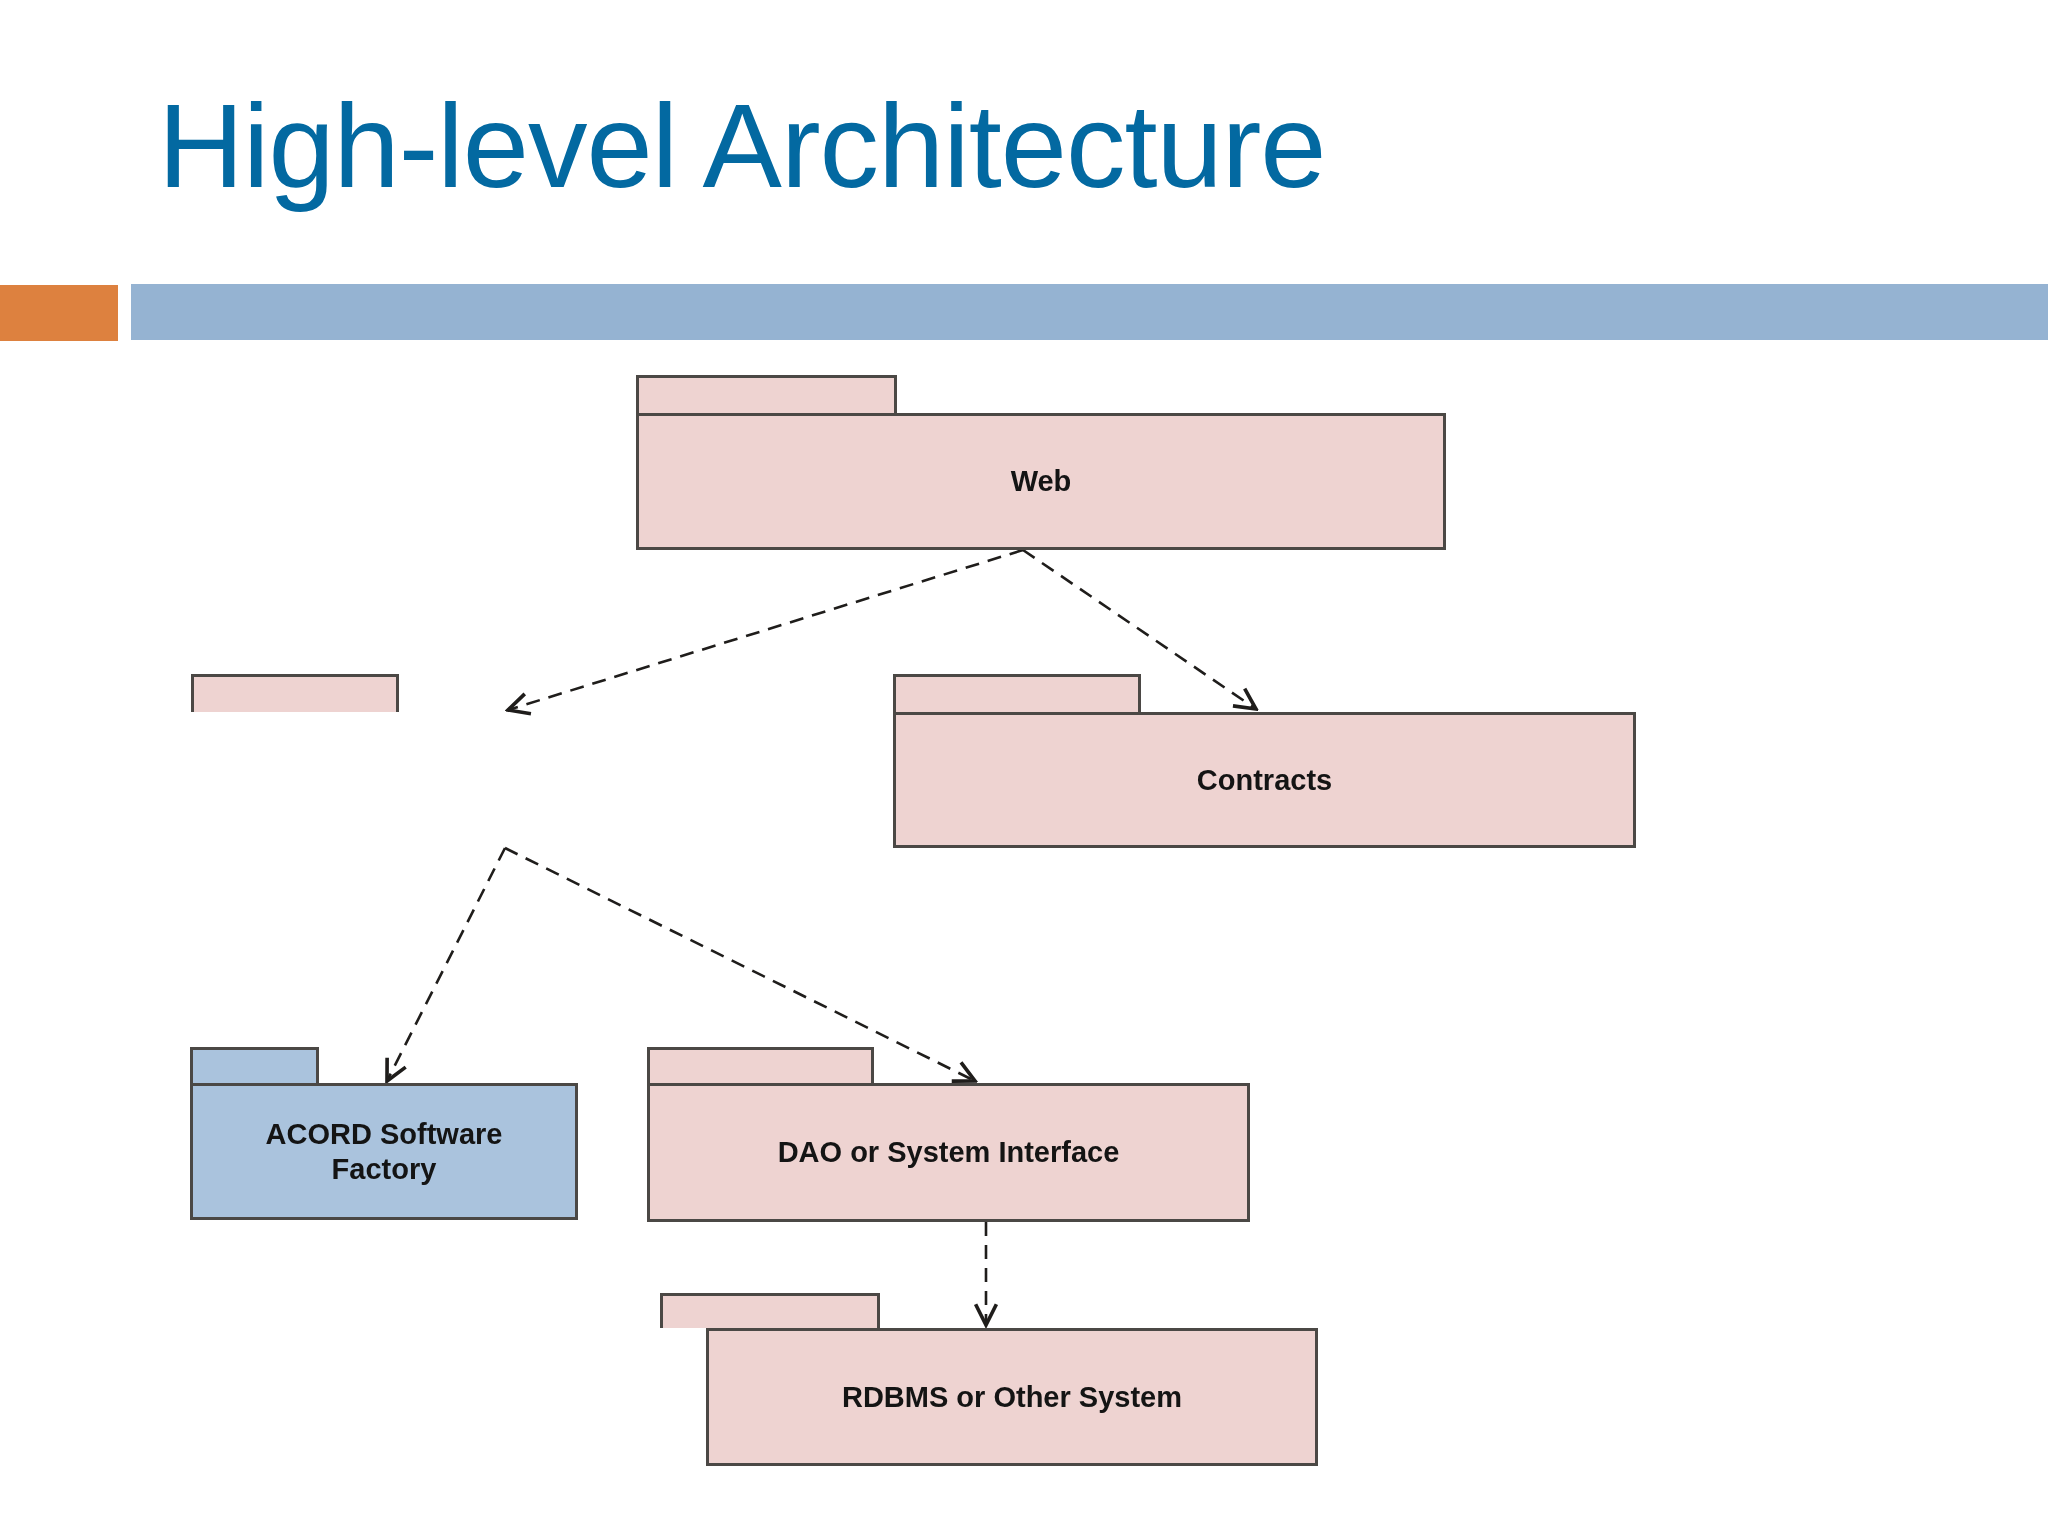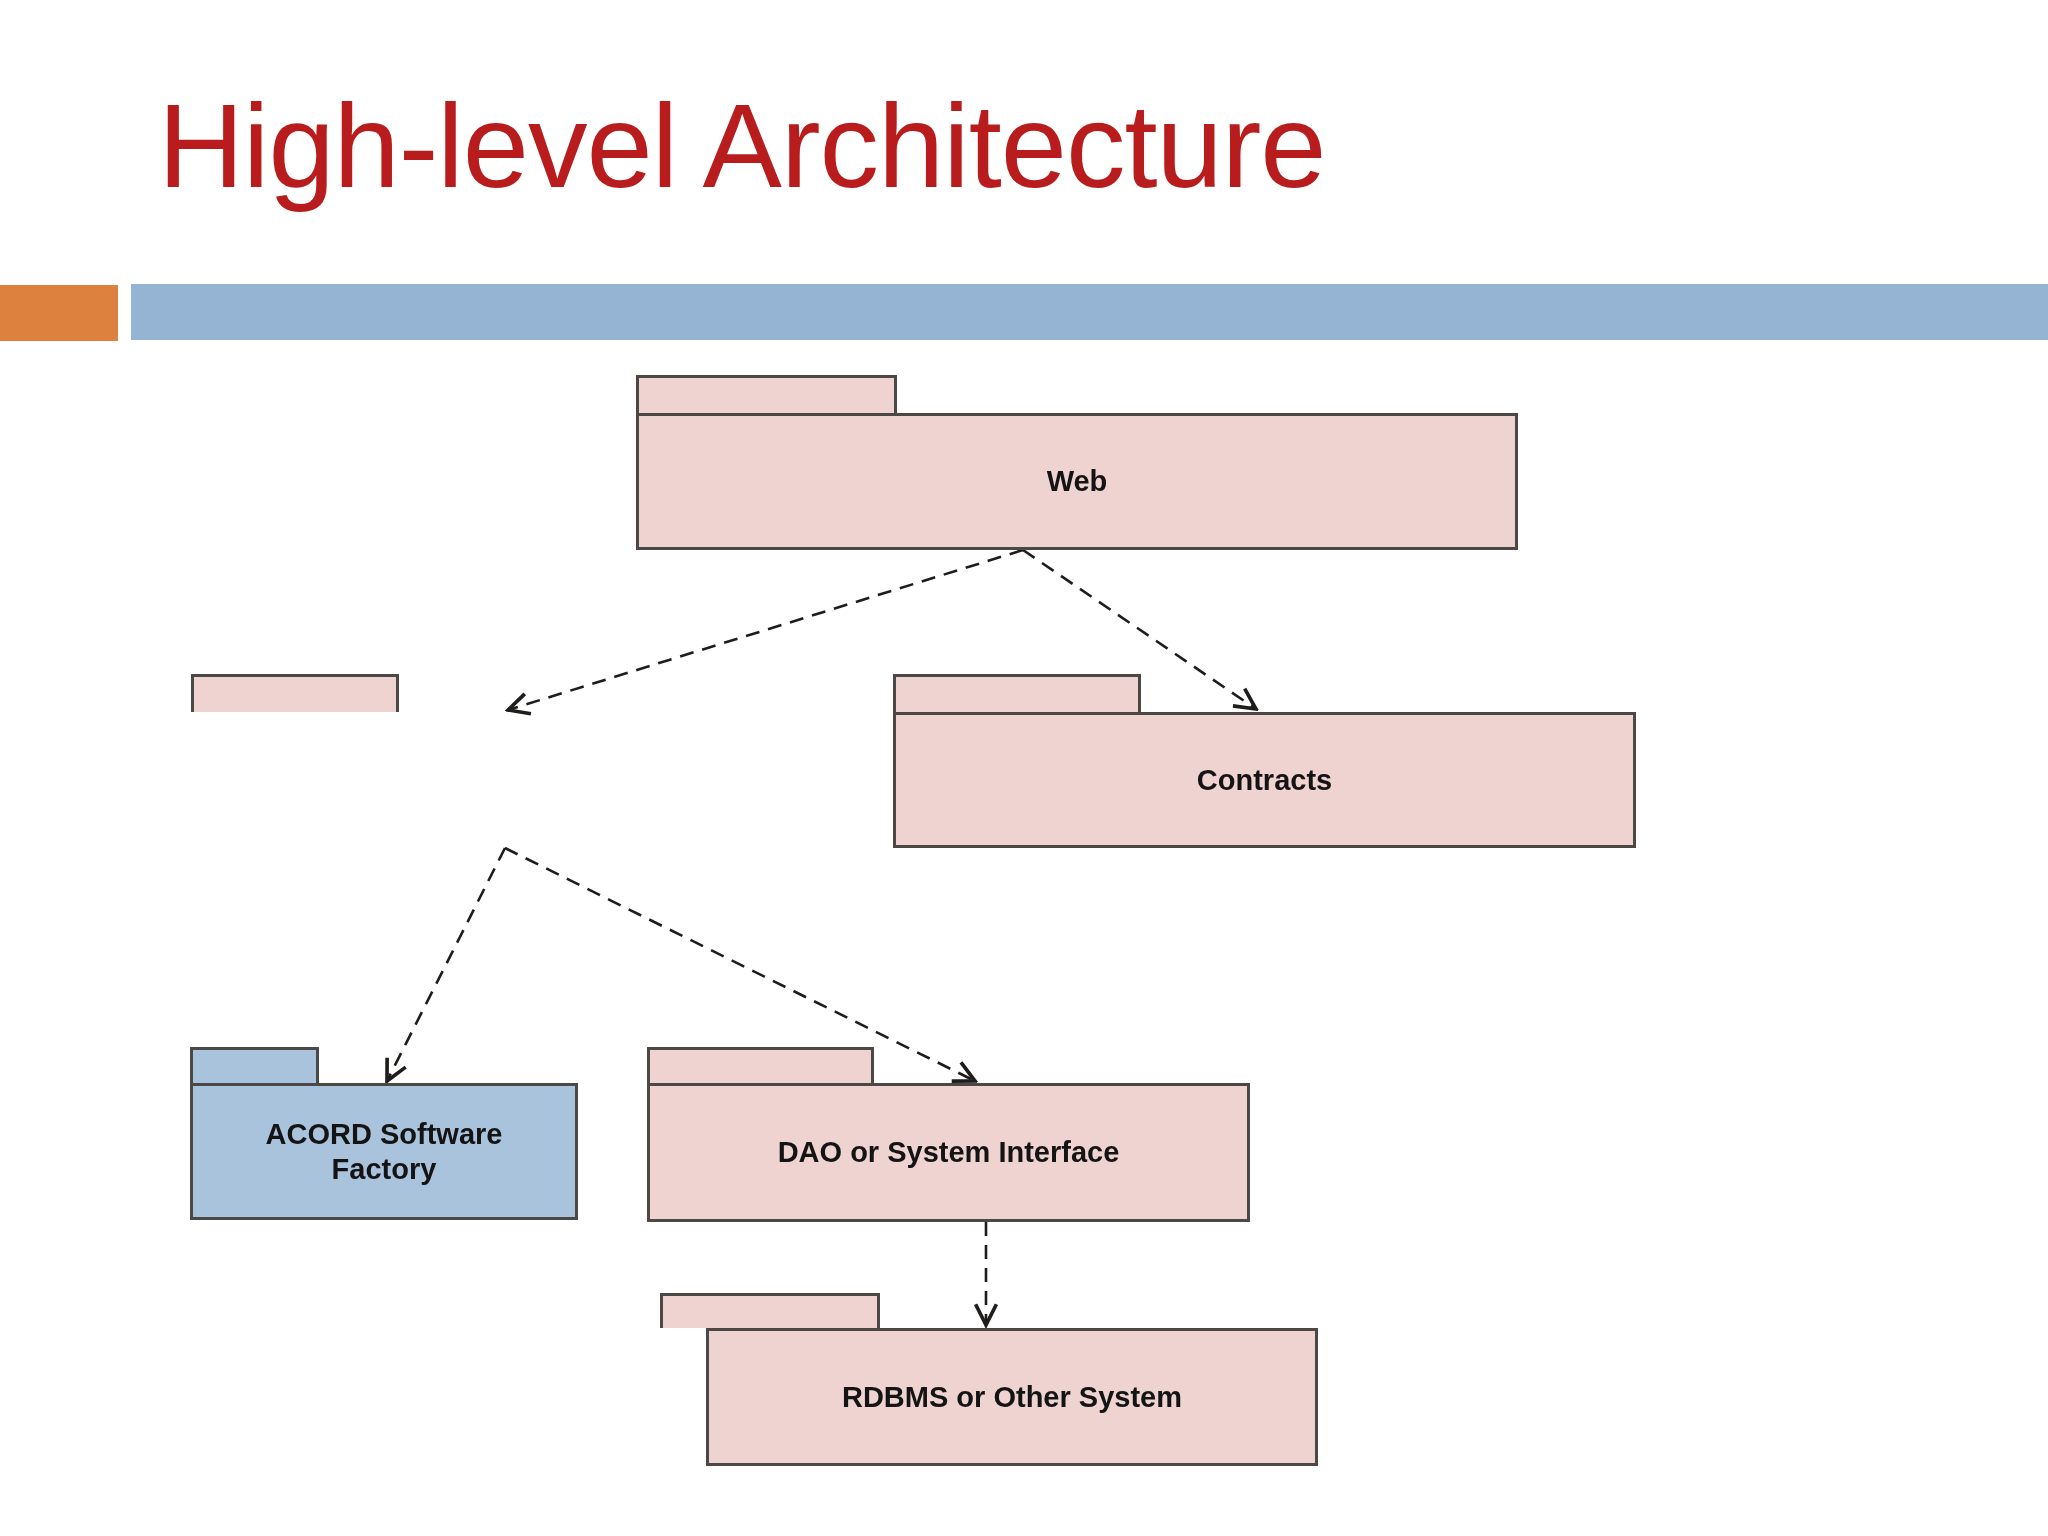--- a/index.html
+++ b/index.html
@@ -17,21 +17,21 @@
   }
 
   
   .slide-title {
     position: absolute;
     left: 158px;
     top: 78px;
     font-size: 119px;
     line-height: 1.15;
     font-weight: 400;
-    color: #b91c1c;
+    color: #0369a1;
     letter-spacing: -1px;
     white-space: nowrap;
   }
 
   
   .accent-orange {
     position: absolute;
     left: 0;
     top: 285px;
     width: 118px;
@@ -73,21 +73,21 @@
     font-weight: bold;
     font-size: 29px;
     line-height: 35px;
     color: #141414;
     padding: 0 70px;
   }
   .pkg.blue .tab,
   .pkg.blue .pbody { background: #aac3dd; }
 
   
-  #pkg-web      { left: 636px;  top: 375px;  width: 882px; height: 175px; }
+  #pkg-web      { left: 636px;  top: 375px;  width: 810px; height: 175px; }
   #pkg-web .tab      { width: 261px; height: 38px; }
   #pkg-web .pbody    { top: 38px; }
 
   #pkg-bo       { left: 191px;  top: 674px;  width: 627px; height: 174px; }
   #pkg-bo .tab       { width: 208px; height: 38px; }
   #pkg-bo .pbody     { top: 38px; }
 
   #pkg-contracts{ left: 893px;  top: 674px;  width: 743px; height: 174px; }
   #pkg-contracts .tab{ width: 248px; height: 38px; }
   #pkg-contracts .pbody { top: 38px; }

